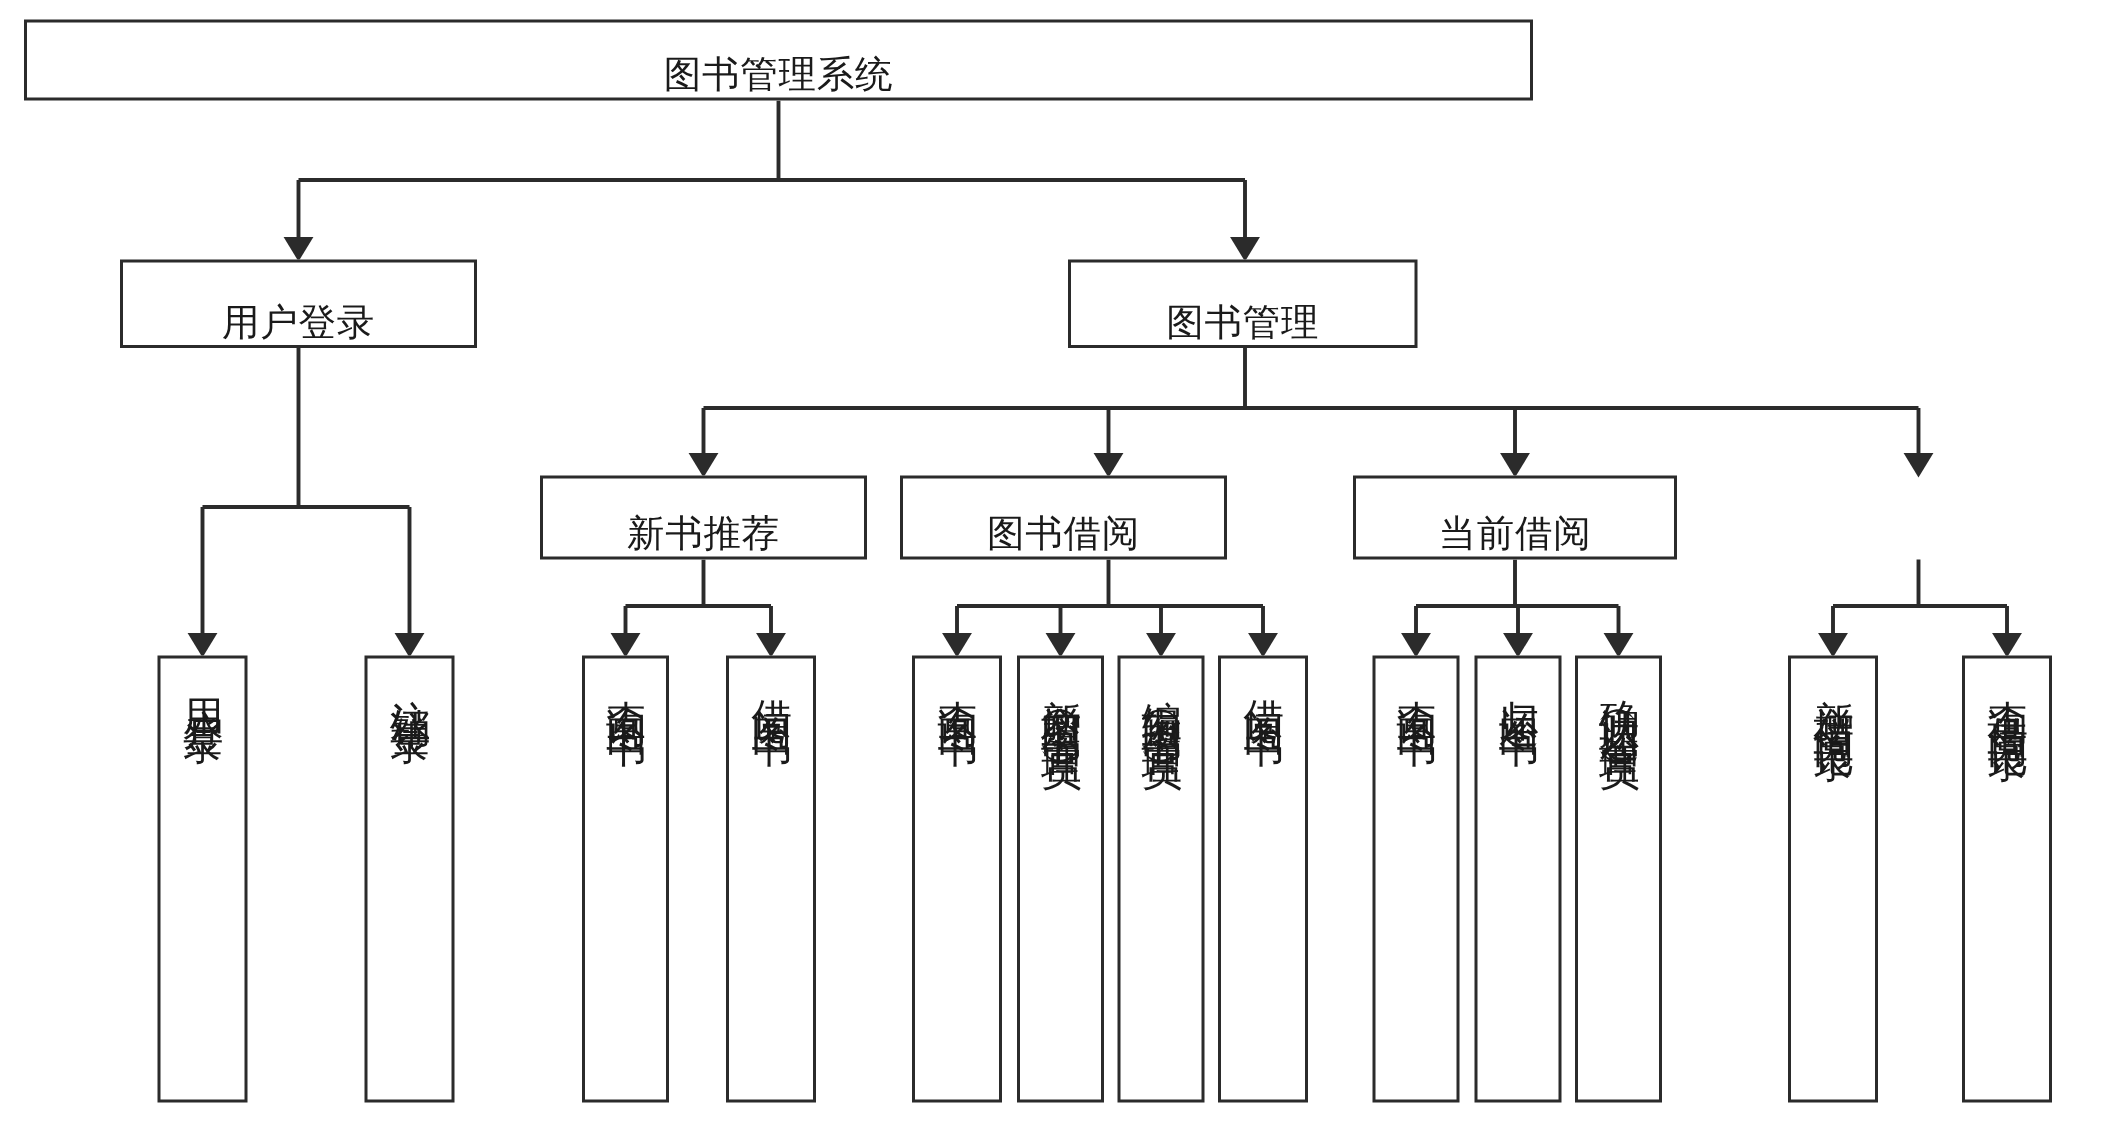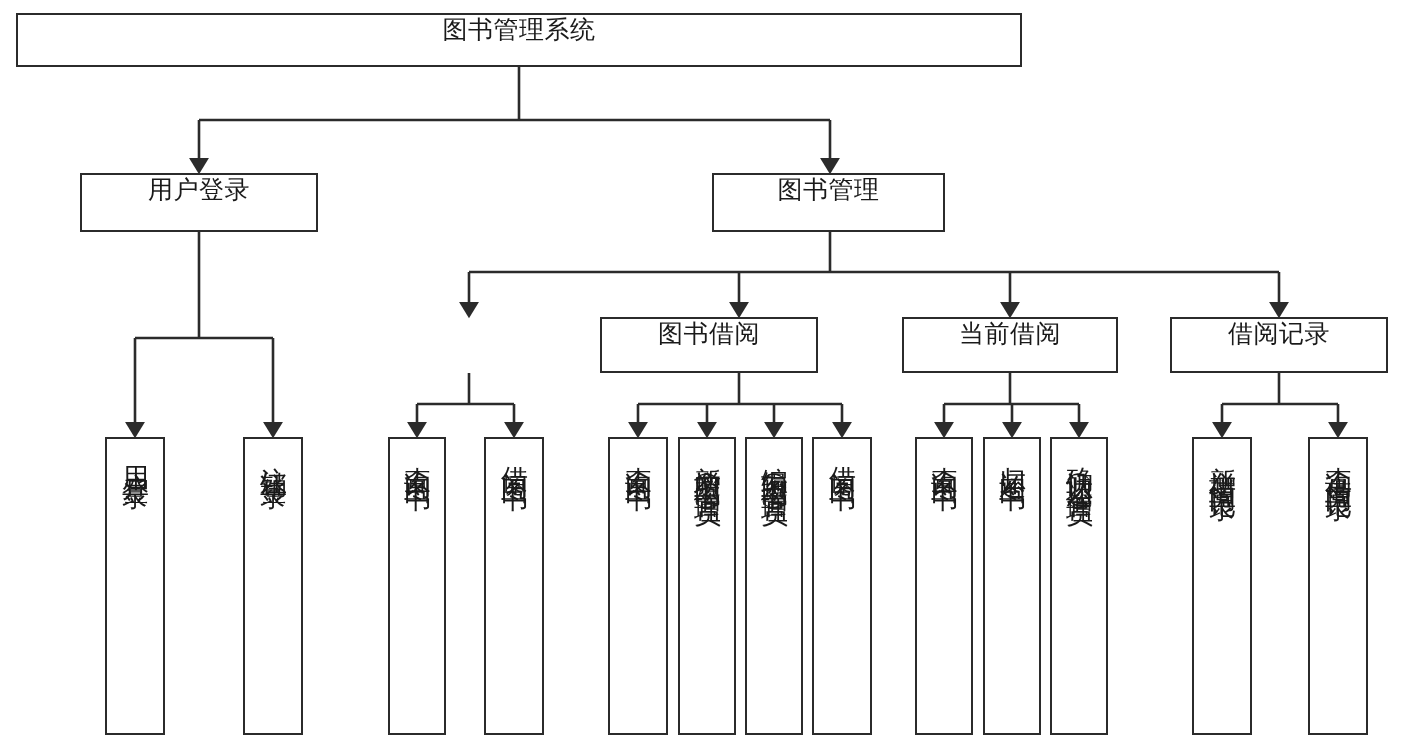--- a/index.html
+++ b/index.html
@@ -24,21 +24,21 @@
     width: 1405px;
     height: 747px;
     pointer-events: none;
   }
   .node {
     position: absolute;
     box-sizing: border-box;
     border: 2.5px solid #2b2b2b;
     background: #ffffff;
     display: flex;
-    align-items: flex-start;
+    align-items: flex-end;
     justify-content: center;
     color: #1a1a1a;
   }
   .node .label {
     text-align: center;
     line-height: 1.18;
     letter-spacing: 0.5px;
   }
   .node.horizontal .label {
     writing-mode: horizontal-tb;
@@ -133,28 +133,28 @@
     <span class="label">图书管理系统</span>
   </div>
 
   <div class="node horizontal" id="n-l2-0" style="left: 80px; top: 173px; width: 238px; height: 59px;">
     <span class="label">用户登录</span>
   </div>
   <div class="node horizontal" id="n-l2-1" style="left: 712px; top: 173px; width: 233px; height: 59px;">
     <span class="label">图书管理</span>
   </div>
 
+  <div class="node horizontal" id="n-l3-0" style="left: 360px; top: 317px; width: 218px; height: 56px;">
+    <span class="label">新书推荐</span>
+  </div>
   <div class="node horizontal" id="n-l3-1" style="left: 600px; top: 317px; width: 218px; height: 56px;">
     <span class="label">图书借阅</span>
   </div>
   <div class="node horizontal" id="n-l3-2" style="left: 902px; top: 317px; width: 216px; height: 56px;">
     <span class="label">当前借阅</span>
-  </div>
-  <div class="node horizontal" id="n-l3-3" style="left: 1170px; top: 317px; width: 218px; height: 56px;">
-    <span class="label">借阅记录</span>
   </div>
 
   <div class="node vertical" id="n-lf-0" style="left: 105px; top: 437px; width: 60px; height: 298px;">
     <span class="label">用户登录</span>
   </div>
   <div class="node vertical" id="n-lf-1" style="left: 243px; top: 437px; width: 60px; height: 298px;">
     <span class="label">注销登录</span>
   </div>
   <div class="node vertical" id="n-lf-2" style="left: 388px; top: 437px; width: 58px; height: 298px;">
     <span class="label">查询图书</span>

